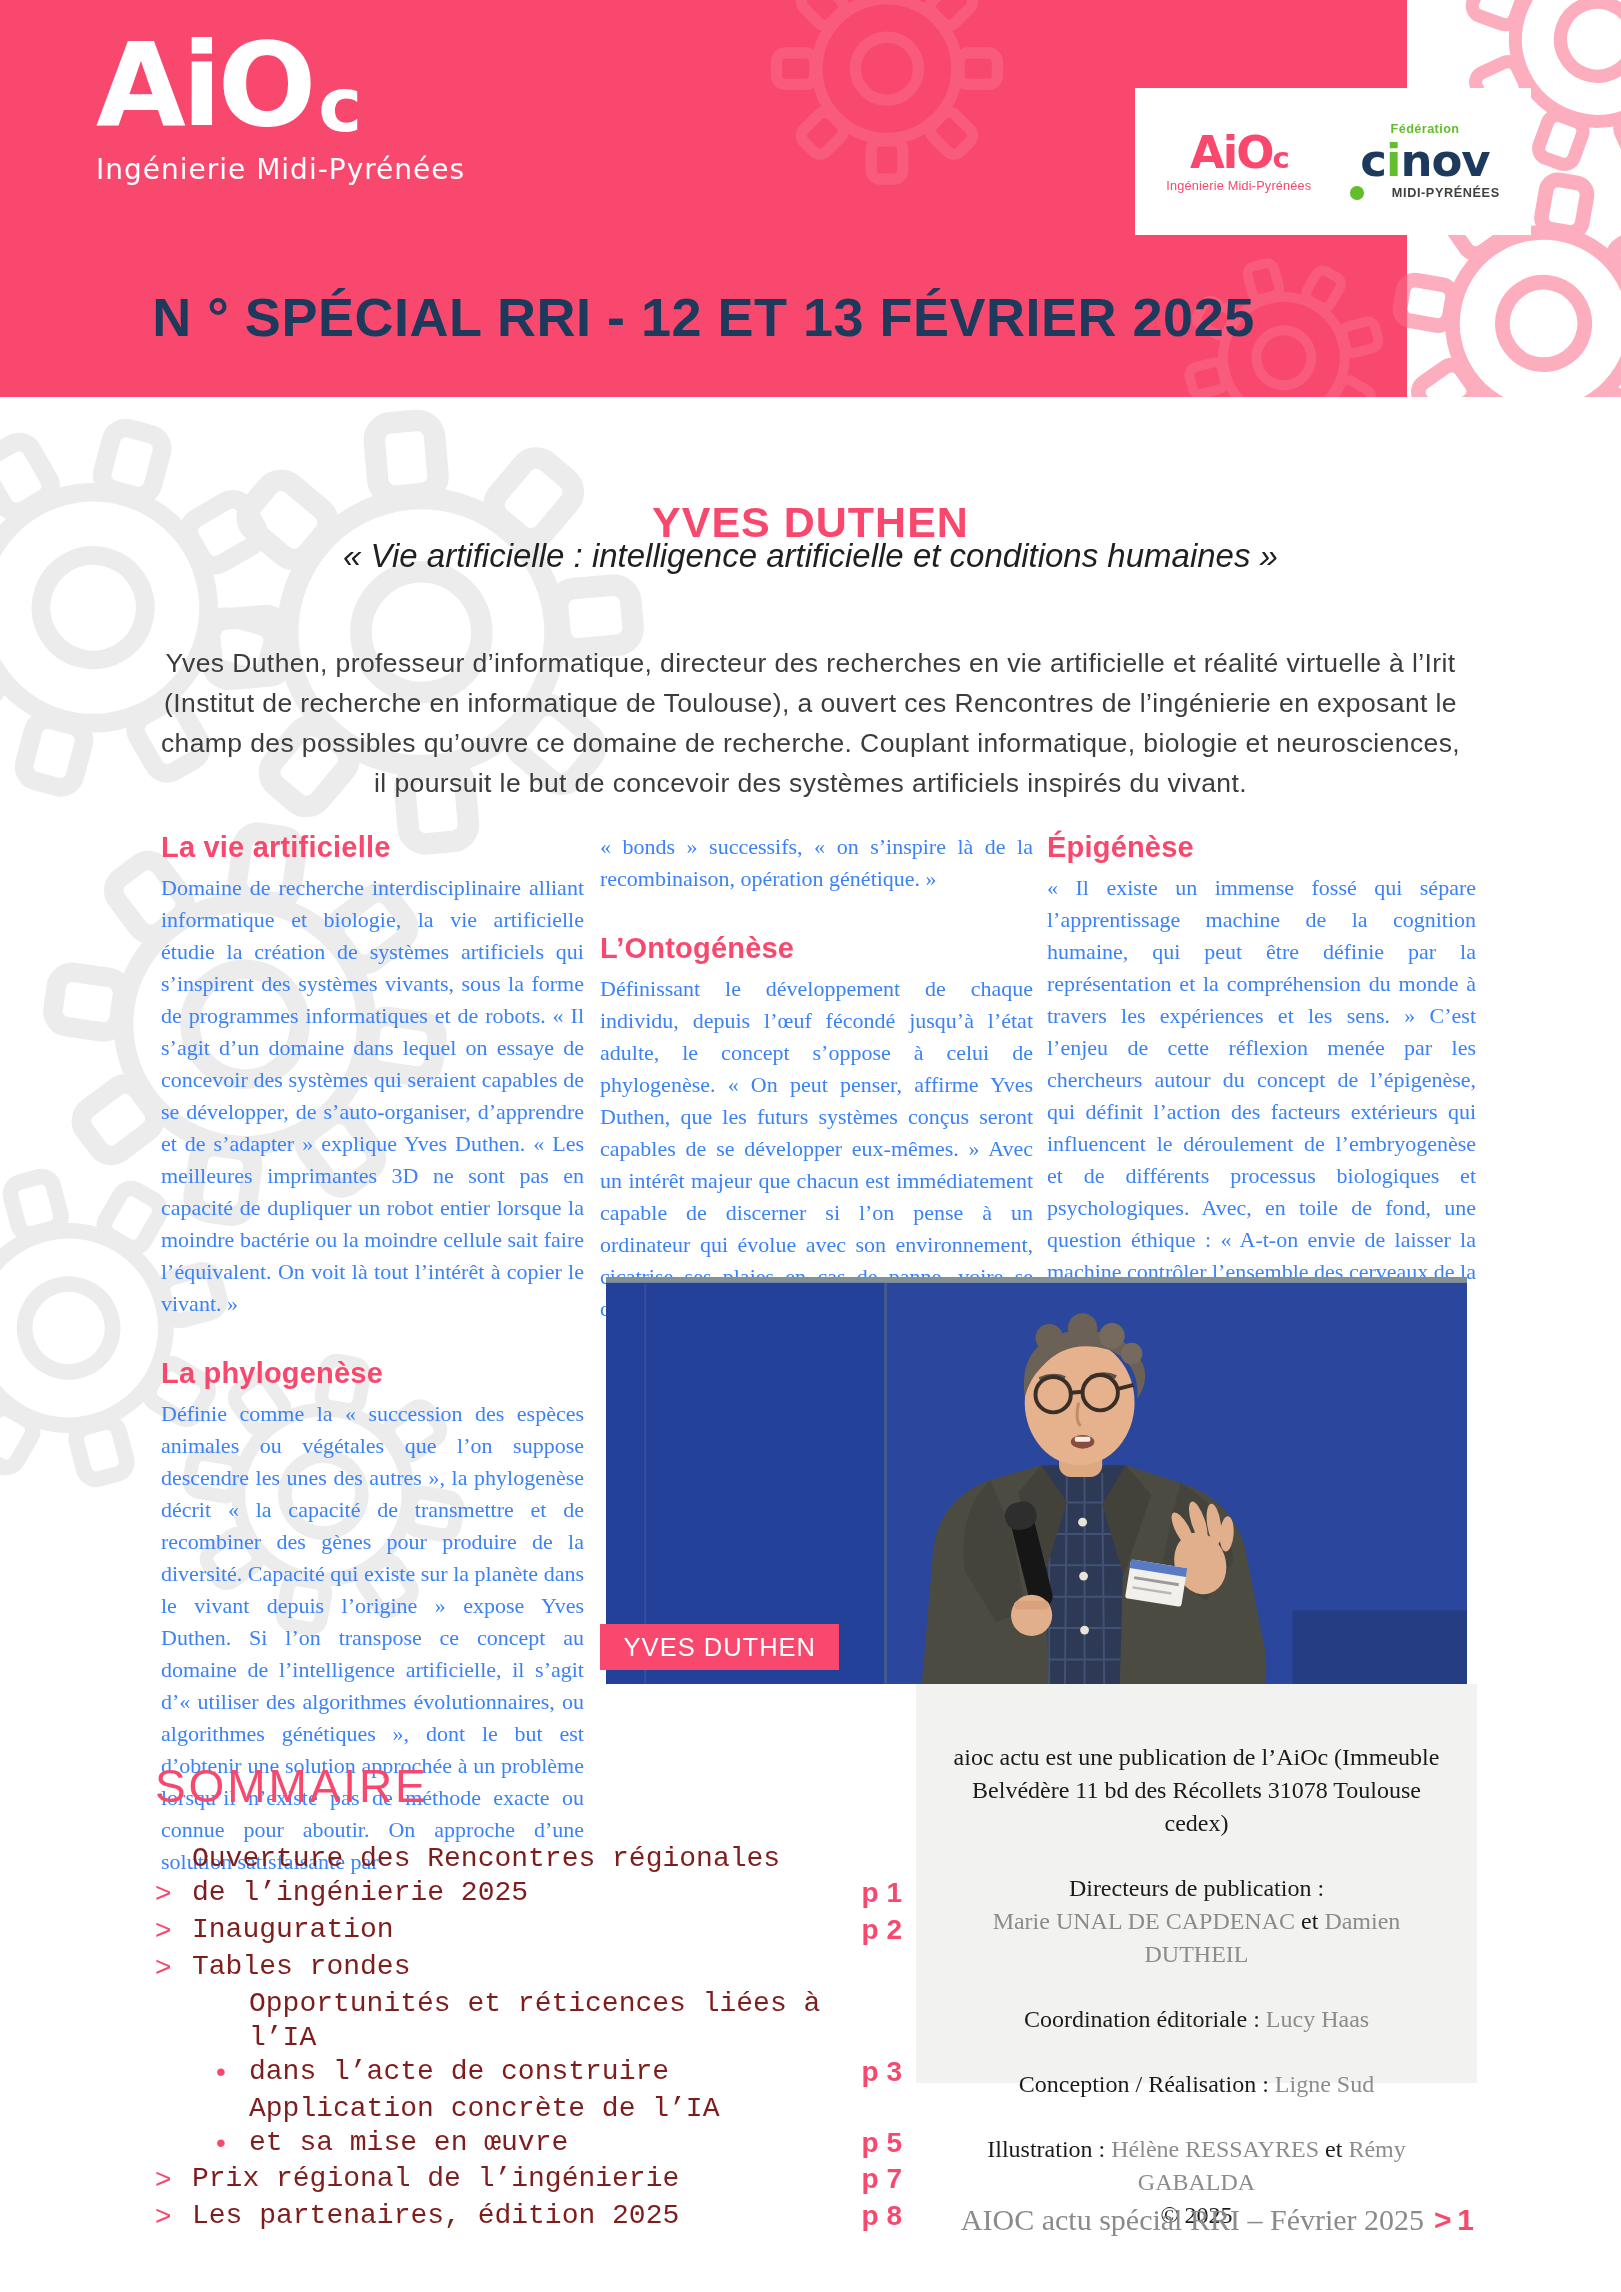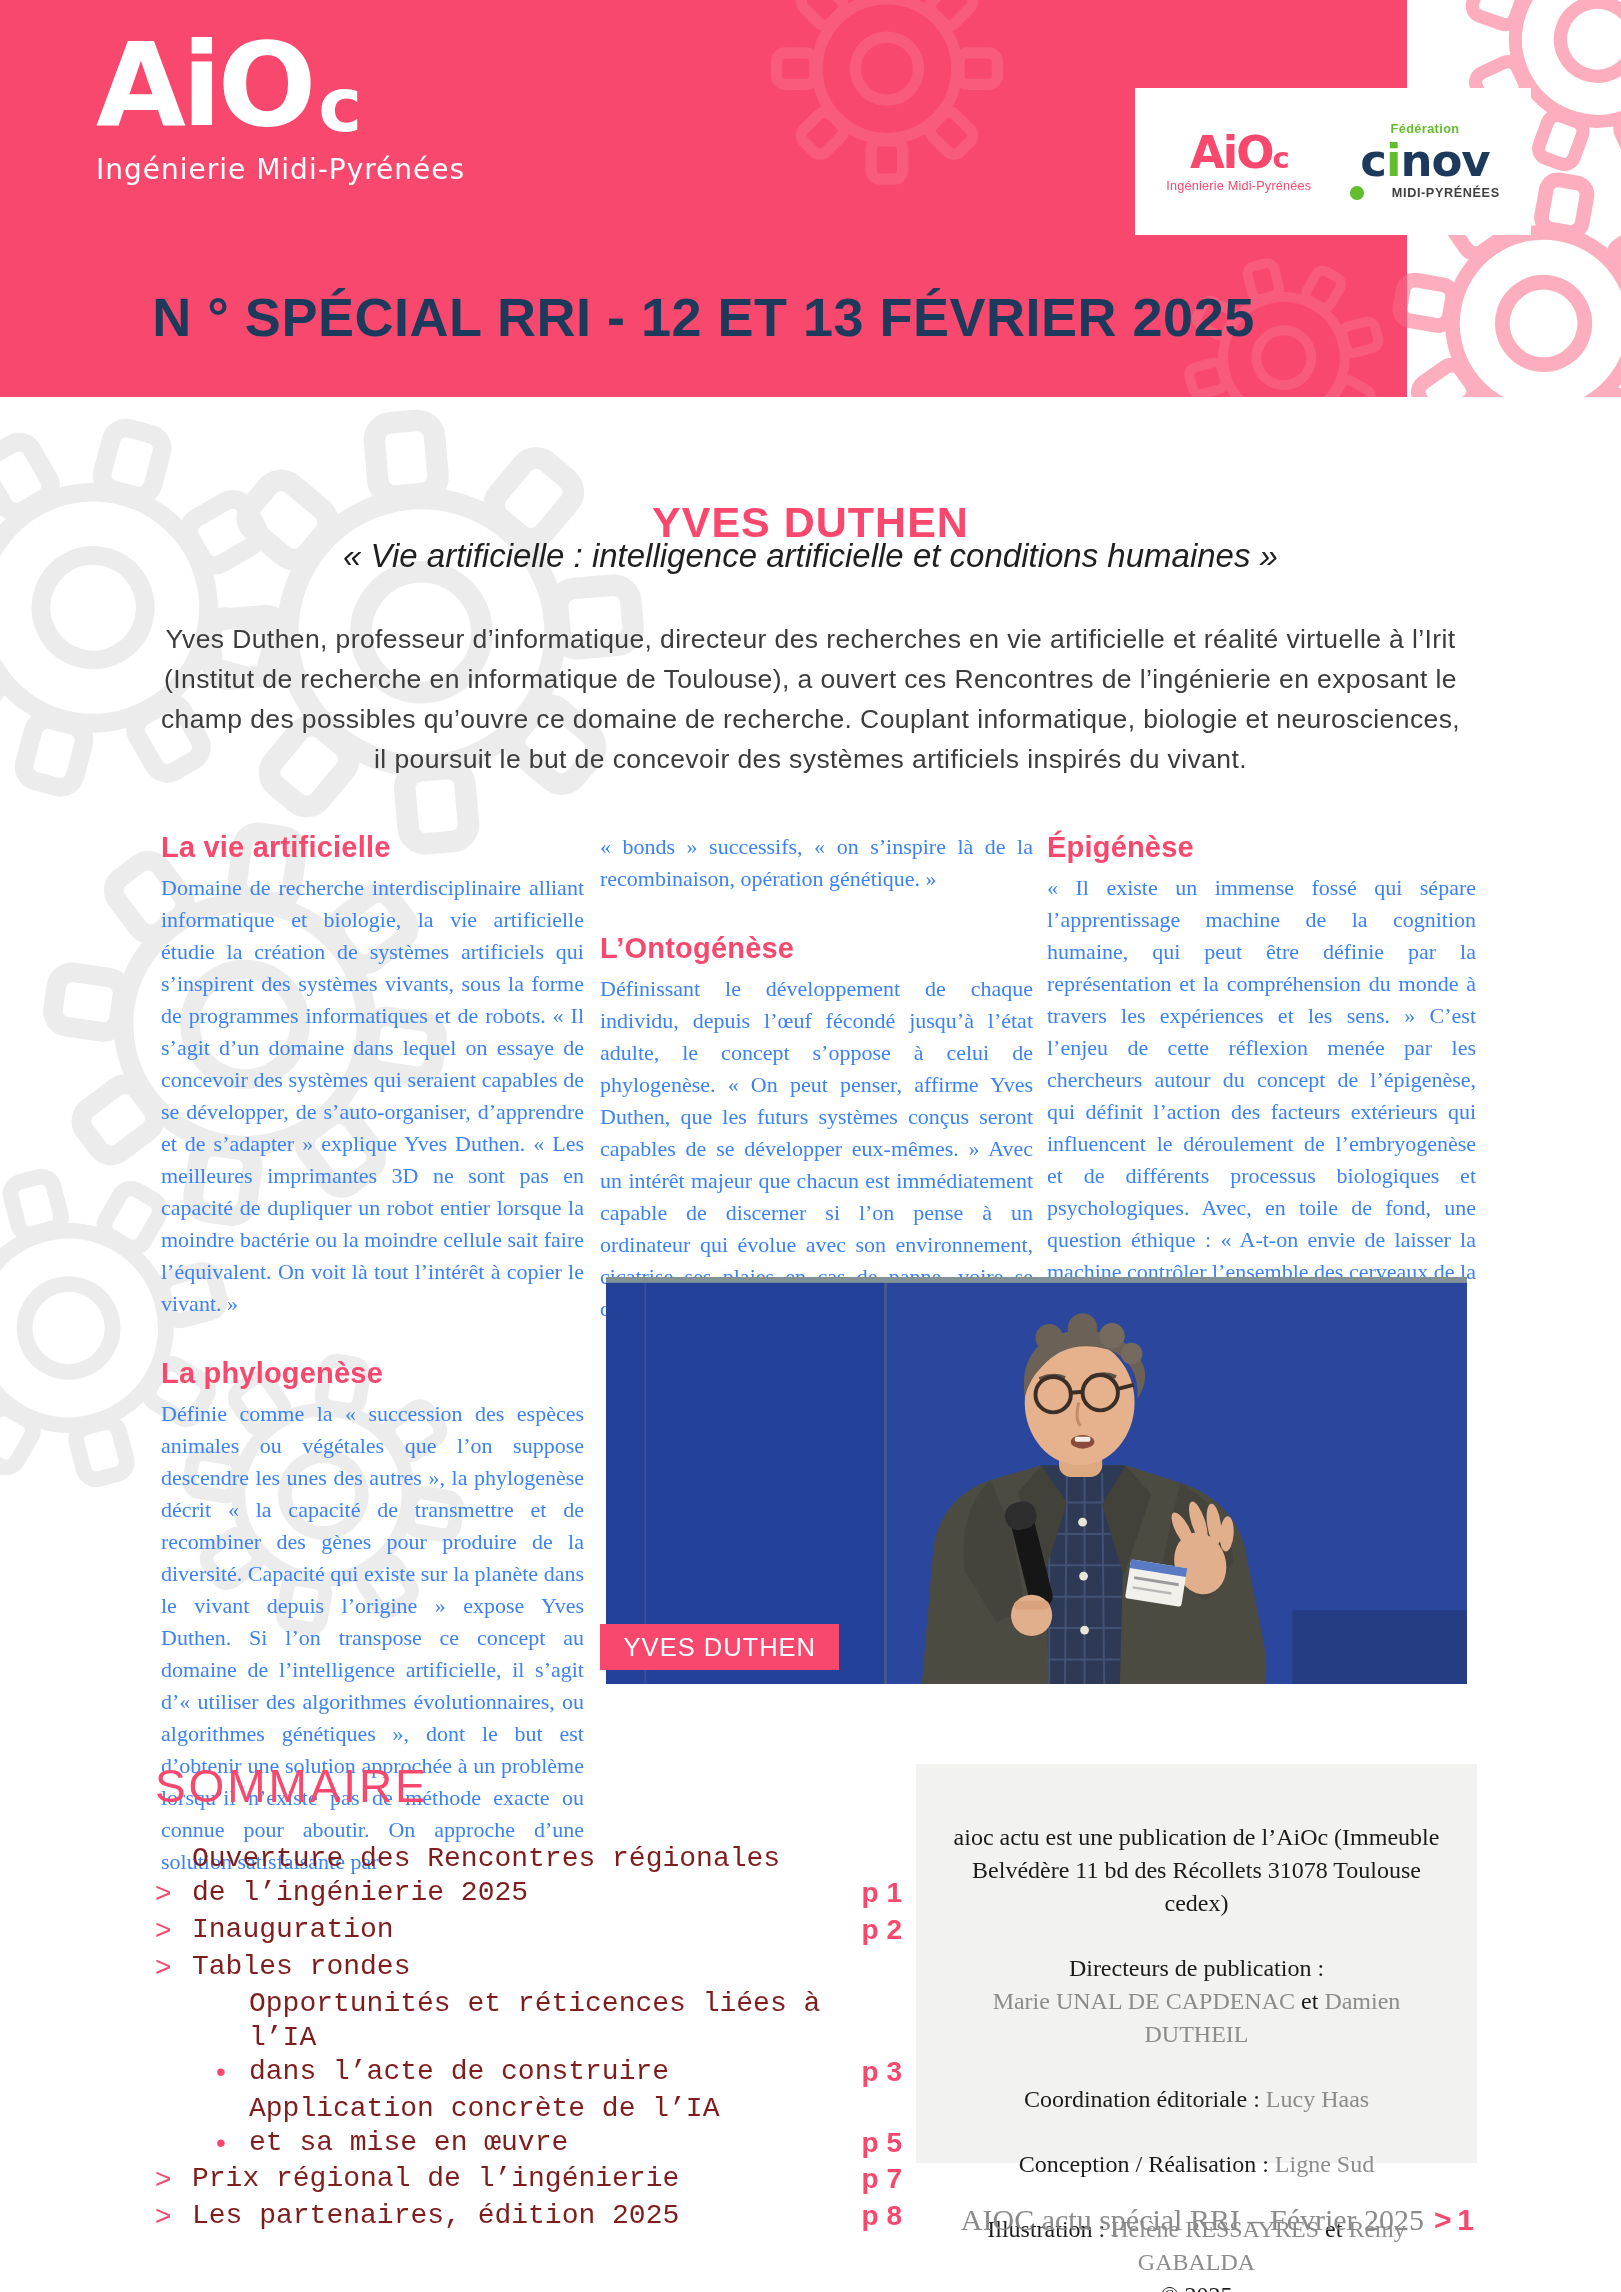--- a/index.html
+++ b/index.html
@@ -31,21 +31,21 @@
   .p-cinov .dot{width:13.7px;height:13.7px;border-radius:50%;background:#63BE2D;}
   .p-cinov .regtxt{color:#404040;font-size:12.7px;font-weight:bold;letter-spacing:0.6px;padding-left:21px;}
   .issue-title{position:absolute;left:0;top:286px;width:100%;text-align:center;
                color:#1D3A5C;font-size:54px;font-weight:700;letter-spacing:0.5px;}
 
   
   .art-title{position:absolute;left:0;top:469px;width:100%;text-align:center;z-index:1;
              color:#F8486D;font-size:43px;font-weight:800;letter-spacing:1px;}
   .art-sub{position:absolute;left:0;top:537px;width:100%;text-align:center;z-index:1;
            font-style:italic;font-size:33px;color:#202020;font-weight:400;}
-  .art-intro{position:absolute;left:154px;top:592px;width:1313px;z-index:1;text-align:center;
+  .art-intro{position:absolute;left:154px;top:616px;width:1313px;z-index:1;text-align:center;
              font-size:26.5px;line-height:40px;color:#3c3c3c;letter-spacing:0.4px;}
 
   
   .col{position:absolute;top:831px;z-index:1;}
   .col1{left:161px;width:423px;}
   .col2{left:600px;width:433px;}
   .col3{left:1047px;width:429px;}
   .sec-h{color:#F8486D;font-size:29px;font-weight:800;letter-spacing:0.2px;margin:0 0 7.8px 0;}
   .sec-b{font-family:"Liberation Serif",serif;font-size:22px;line-height:32px;text-align:justify;
          color:#3b82f6;margin:0;}
@@ -62,21 +62,21 @@
   .som-title{color:#F8486D;font-size:46px;font-weight:400;letter-spacing:2.9px;margin:0 0 29px 0;}
   .tocrow{display:flex;align-items:flex-end;margin-bottom:2.9px;}
   .toc-marker{width:37px;color:#F8486D;font-size:28px;line-height:34px;flex:none;}
   .toc-sub .toc-marker{width:33px;}
   .toc-sub{padding-left:61px;}
   .toc-lines{flex:1;font-size:28px;line-height:34px;color:#7f1d1d;font-family:Liberation Mono, monospace;}
   .toc-lines .tl{display:block;}
   .toc-page{flex:none;color:#F8486D;font-size:28px;line-height:34px;font-weight:bold;padding-left:9.8px;}
 
   
-  .credits{position:absolute;left:916px;top:1764px;width:561px;height:399px;background:#F2F2F1;z-index:1;
+  .credits{position:absolute;left:916px;top:1684px;width:561px;height:399px;background:#F2F2F1;z-index:1;
            box-sizing:border-box;padding:57px 27.4px 0 27.4px;text-align:center;
            font-family:"Liberation Serif",serif;font-size:24px;line-height:33px;color:#1b1b1b;}
   .credits .blk{margin-bottom:32px;}
   .credits .gray{color:#8C8C8C;}
 
   
   .pagefoot{position:absolute;right:147px;top:2203px;z-index:1;white-space:nowrap;
             font-family:"Liberation Serif",serif;font-size:30px;color:#8A8A8A;}
   .pagefoot .pf-marker{color:#F8486D;font-weight:bold;font-family:"Liberation Sans",sans-serif;margin-left:9.8px;}
   .pagefoot .pf-num{color:#F8486D;font-weight:bold;font-family:"Liberation Sans",sans-serif;margin-left:5.9px;}

